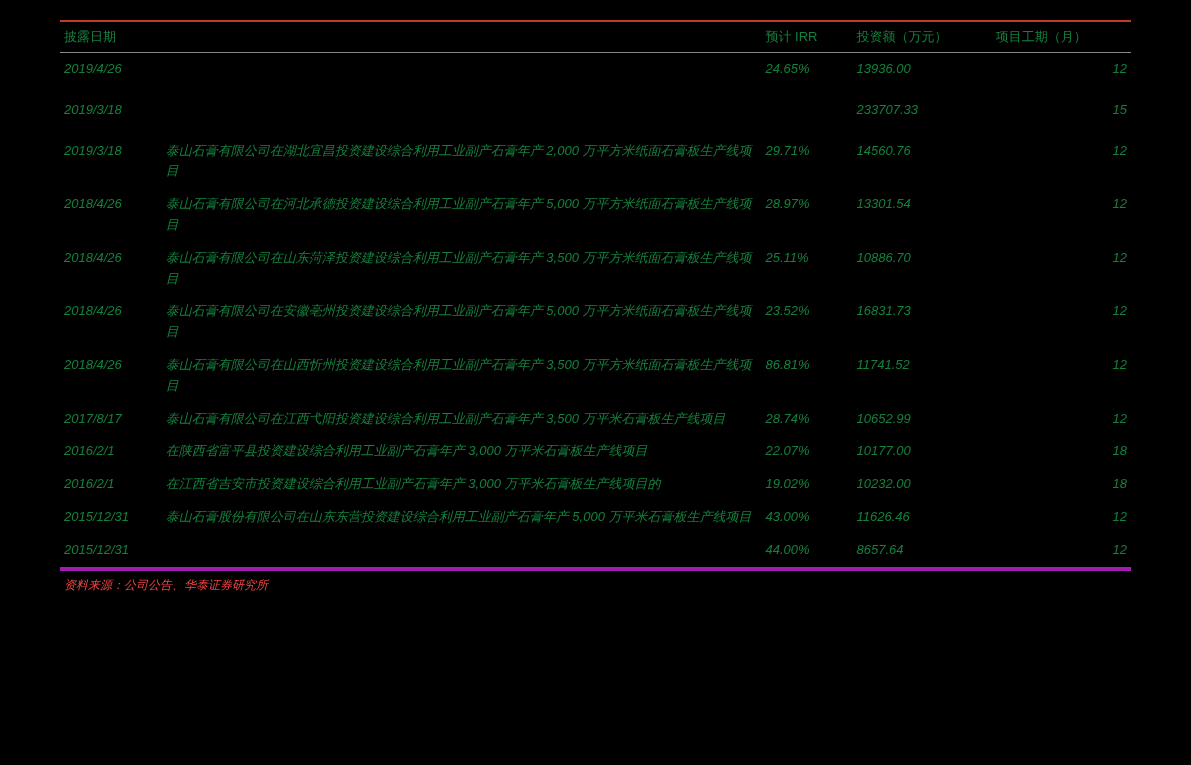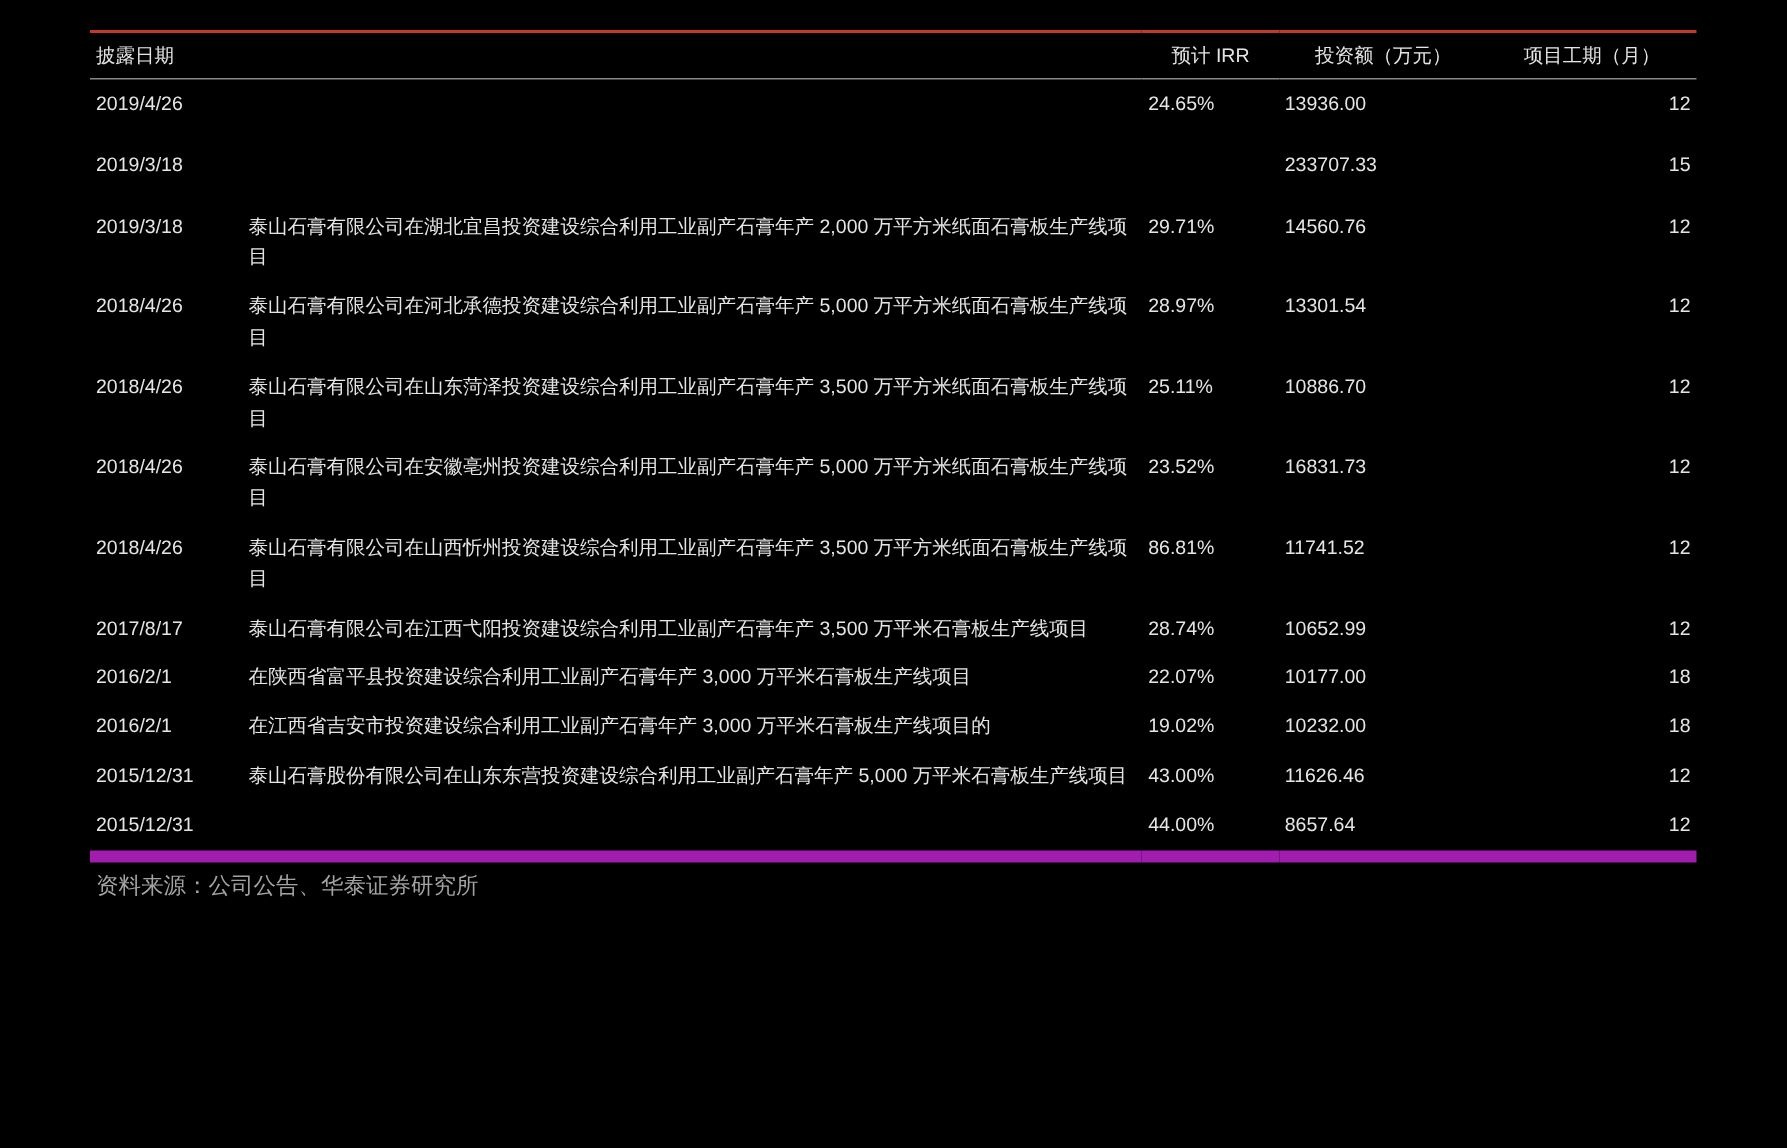--- a/index.html
+++ b/index.html
@@ -13,29 +13,30 @@
       width: 1191px;
       height: 765px;
       padding: 20px 60px 30px 60px;
     }
     .table-container {
       width: 100%;
     }
     table {
       width: 100%;
       border-collapse: collapse;
-      color: #e5e5e5;
+      color: #15803d;
       font-size: 13px;
     }
     thead {
       border-top: 2px solid #c0392b;
       border-bottom: 1px solid #888;
     }
     tbody {
-      border-bottom: 8px solid #a21caf;
+      border-bottom: 4px solid #a21caf;
+      font-style: italic;
     }
     th {
       text-align: left;
       font-weight: normal;
       padding: 6px 4px;
       vertical-align: top;
     }
     td {
       padding: 6px 4px;
       vertical-align: top;
@@ -55,25 +56,26 @@
     }
     .col-invest {
       width: 130px;
       text-align: left;
     }
     .col-duration {
       width: 130px;
       text-align: right;
     }
     th.col-irr, th.col-invest, th.col-duration {
-      text-align: center;
+      text-align: left;
     }
     .source {
-      font-size: 15px;
-      color: #a3a3a3;
+      font-style: italic;
+      font-size: 12px;
+      color: #ef4444;
       margin-top: 6px;
       padding-left: 4px;
     }
     .spacer-row td {
       padding-bottom: 14px;
     }
   </style>
 </head>
 <body>
 

